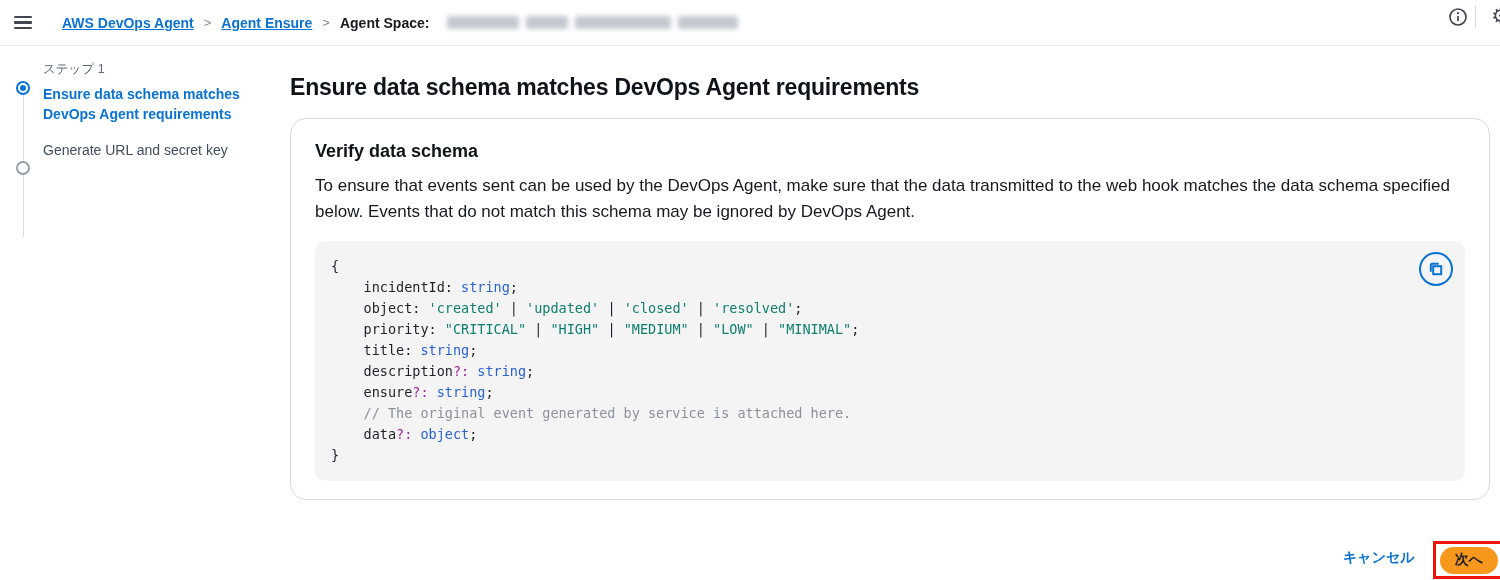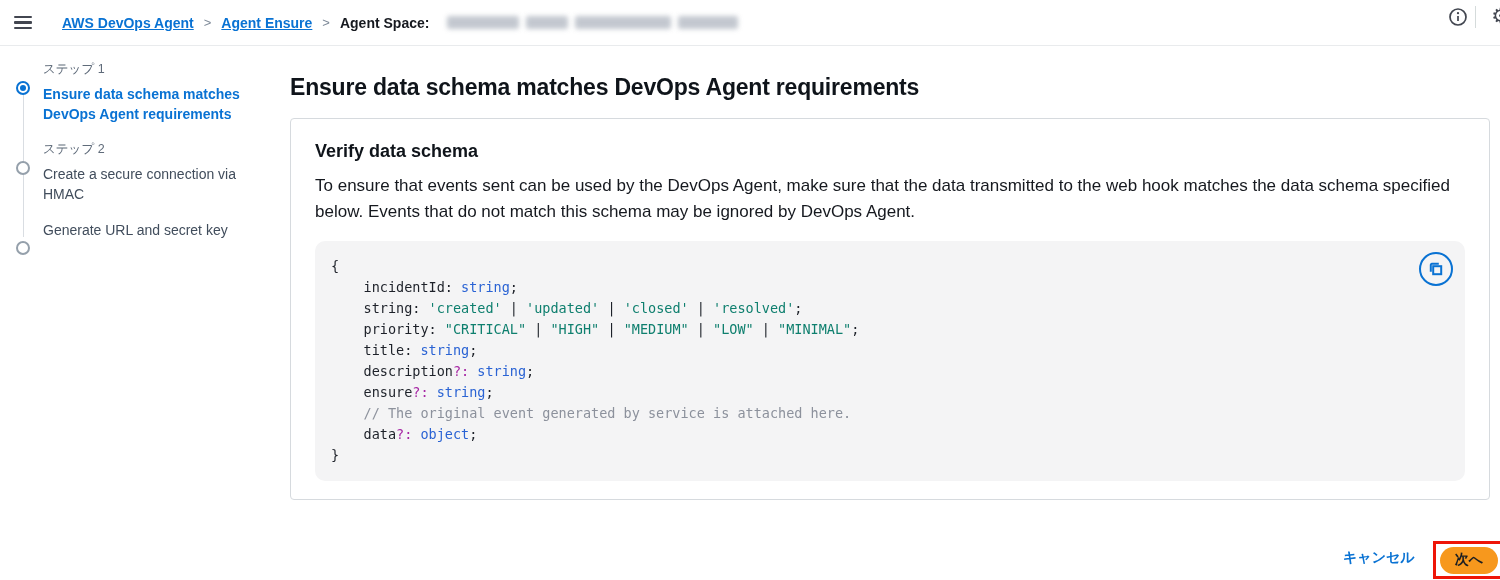--- a/index.html
+++ b/index.html
@@ -52,21 +52,21 @@
   .step-circle{position:absolute;left:0;top:20px;width:14px;height:14px;border-radius:50%;
     border:2px solid #95a0ab;background:#fff;z-index:1;}
   .step.active .step-circle{border-color:var(--accent-blue);}
   .step.active .step-circle::after{content:"";position:absolute;left:2px;top:2px;width:6px;height:6px;
     border-radius:50%;background:var(--accent-blue);}
   .step.active .step-title{color:var(--accent-blue);font-weight:700;cursor:pointer;}
 
   
   .main{position:absolute;left:290px;top:60px;width:1200px;}
   .page-title{font-size:23px;font-weight:700;color:#0f141a;margin:14px 0 0;letter-spacing:-0.2px;}
-  .card{margin-top:17px;border:1px solid #d6dade;border-radius:4px;padding:14px 24px 18px;background:#fff;}
+  .card{margin-top:17px;border:1px solid #d6dade;border-radius:16px;padding:14px 24px 18px;background:#fff;}
   .card-title{font-size:18px;font-weight:700;color:#0f141a;margin:8px 0 11px;}
   .card-desc{font-size:17px;line-height:1.5;margin:0 0 17px;color:#16191f;}
 
   .code-block{position:relative;background:#f4f4f5;border-radius:10px;
     padding:15px 64px 15px 16px;
     font-family:"DejaVu Sans Mono","Liberation Mono",monospace;
     font-size:13.5px;line-height:21px;color:#1d2129;}
   .code-line{white-space:pre;}
   .tok-plain{color:#1d2129;}
   .tok-string{color:var(--code-string);}
@@ -120,42 +120,37 @@
   <button class="util-gear" aria-label="settings">⚙</button>
 </header>
 
 <aside class="steps">
   <div class="step active">
     <div class="step-label">ステップ 1</div>
     <span class="step-circle"></span>
     <div class="step-title">Ensure data schema matches DevOps Agent requirements</div>
   </div>
   <div class="step">
-    <div class="step-label">ステップ 2</div>
-    <span class="step-circle"></span>
-    <div class="step-title">Create a secure connection via HMAC</div>
-  </div>
-  <div class="step">
     <span class="step-circle"></span>
     <div class="step-title">Generate URL and secret key</div>
   </div>
 </aside>
 
 <main class="main">
   <h1 class="page-title">Ensure data schema matches DevOps Agent requirements</h1>
 
   <section class="card">
     <h2 class="card-title">Verify data schema</h2>
     <p class="card-desc">To ensure that events sent can be used by the DevOps Agent, make sure that the data transmitted to the web hook matches the data schema specified below. Events that do not match this schema may be ignored by DevOps Agent.</p>
 
     <div class="code-block">
       <div>
           <div class="code-line"><span class="tok-plain">{</span></div>
           <div class="code-line"><span class="tok-plain">    incidentId: </span><span class="tok-type">string</span><span class="tok-plain">;</span></div>
-          <div class="code-line"><span class="tok-plain">    string: </span><span class="tok-string">'created'</span><span class="tok-plain"> | </span><span class="tok-string">'updated'</span><span class="tok-plain"> | </span><span class="tok-string">'closed'</span><span class="tok-plain"> | </span><span class="tok-string">'resolved'</span><span class="tok-plain">;</span></div>
+          <div class="code-line"><span class="tok-plain">    object: </span><span class="tok-string">'created'</span><span class="tok-plain"> | </span><span class="tok-string">'updated'</span><span class="tok-plain"> | </span><span class="tok-string">'closed'</span><span class="tok-plain"> | </span><span class="tok-string">'resolved'</span><span class="tok-plain">;</span></div>
           <div class="code-line"><span class="tok-plain">    priority: </span><span class="tok-string">"CRITICAL"</span><span class="tok-plain"> | </span><span class="tok-string">"HIGH"</span><span class="tok-plain"> | </span><span class="tok-string">"MEDIUM"</span><span class="tok-plain"> | </span><span class="tok-string">"LOW"</span><span class="tok-plain"> | </span><span class="tok-string">"MINIMAL"</span><span class="tok-plain">;</span></div>
           <div class="code-line"><span class="tok-plain">    title: </span><span class="tok-type">string</span><span class="tok-plain">;</span></div>
           <div class="code-line"><span class="tok-plain">    description</span><span class="tok-optional">?:</span><span class="tok-plain"> </span><span class="tok-type">string</span><span class="tok-plain">;</span></div>
           <div class="code-line"><span class="tok-plain">    ensure</span><span class="tok-optional">?:</span><span class="tok-plain"> </span><span class="tok-type">string</span><span class="tok-plain">;</span></div>
           <div class="code-line"><span class="tok-comment">    // The original event generated by service is attached here.</span></div>
           <div class="code-line"><span class="tok-plain">    data</span><span class="tok-optional">?:</span><span class="tok-plain"> </span><span class="tok-type">object</span><span class="tok-plain">;</span></div>
           <div class="code-line"><span class="tok-plain">}</span></div>
         </div>
       <button class="copy-btn" aria-label="copy">
         <svg width="16" height="16" viewBox="0 0 16 16">

